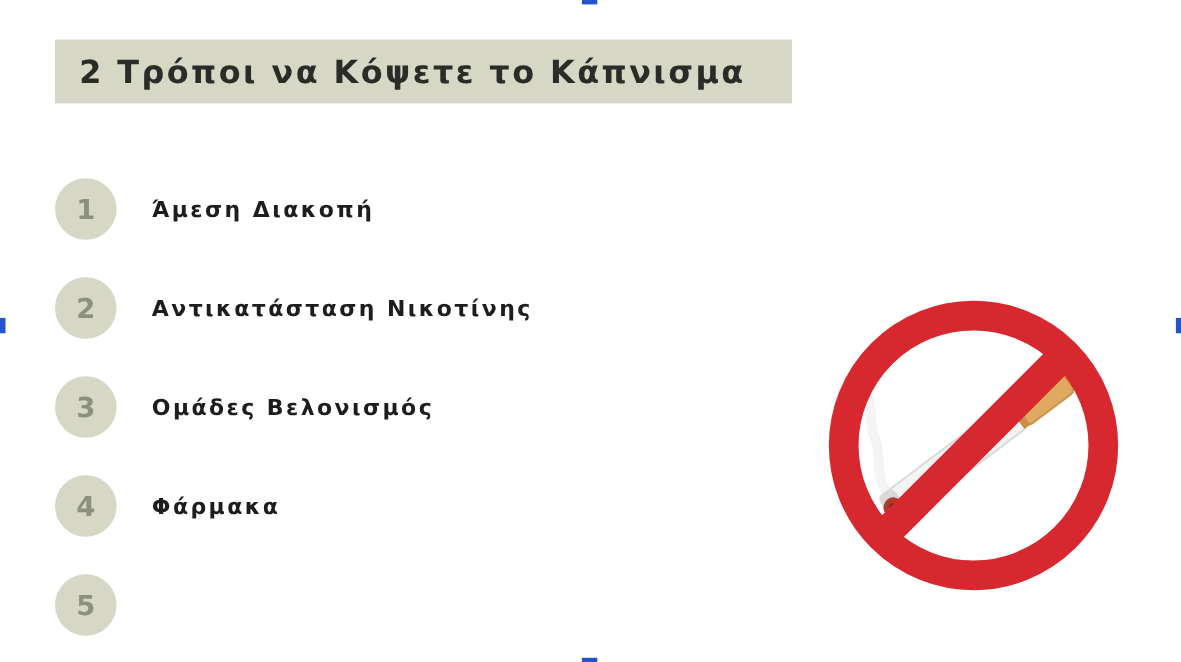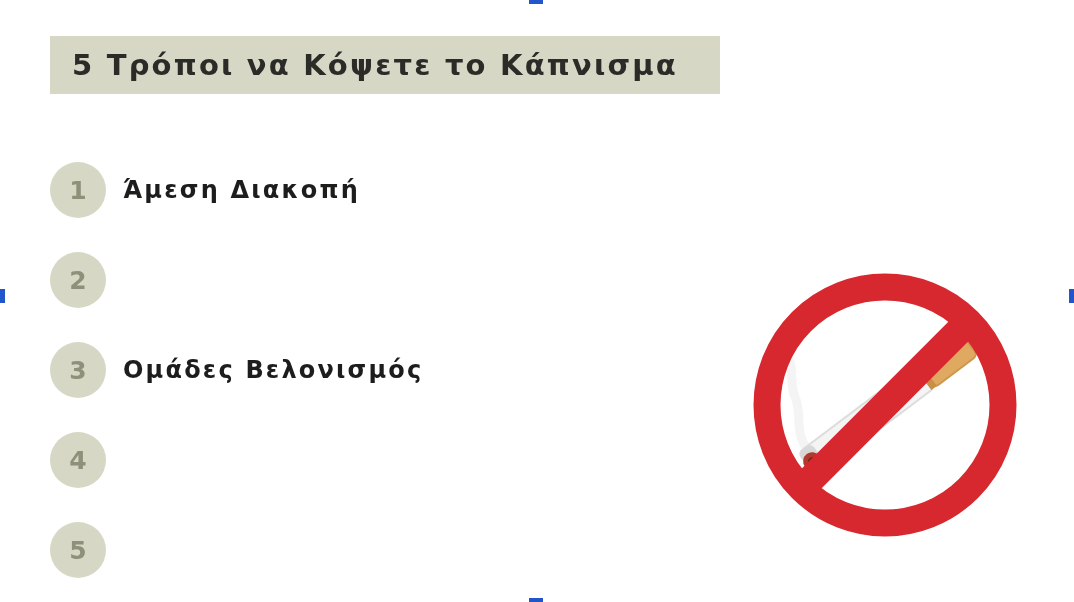--- a/index.html
+++ b/index.html
@@ -67,22 +67,22 @@
     background: #d6d8c5;
     color: #8e9179;
     font-size: 25px;
     font-weight: bold;
     display: flex;
     align-items: center;
     justify-content: center;
     flex: none;
   }
   .item-label {
-    margin-left: 17px;
-    font-size: 24px;
+    margin-left: 32px;
+    font-size: 20px;
     font-weight: bold;
     letter-spacing: 2.2px;
     color: #1d1d1b;
     white-space: nowrap;
   }
 
   .graphic {
     position: absolute;
     left: 735px;
     top: 255px;
@@ -95,41 +95,43 @@
 <body>
 
 <div class="slide">
 
   <div class="crop-mark cm-top"></div>
   <div class="crop-mark cm-bottom"></div>
   <div class="crop-mark cm-left"></div>
   <div class="crop-mark cm-right"></div>
 
   <div class="title-band">
-    <div class="title-text">5 Τρόποι να Κόψετε το Κάπνισμα</div>
+    <div class="title-text">2 Τρόποι να Κόψετε το Κάπνισμα</div>
   </div>
 
   <div class="list">
 
     <div class="list-item">
       <div class="badge">1</div>
       <div class="item-label">Άμεση Διακοπή</div>
     </div>
 
     <div class="list-item">
       <div class="badge">2</div>
+      <div class="item-label">Αντικατάσταση Νικοτίνης</div>
     </div>
 
     <div class="list-item">
       <div class="badge">3</div>
       <div class="item-label">Ομάδες Βελονισμός</div>
     </div>
 
     <div class="list-item">
       <div class="badge">4</div>
+      <div class="item-label">Φάρμακα</div>
     </div>
 
     <div class="list-item">
       <div class="badge">5</div>
     </div>
 
   </div>
 
   <div class="graphic">
     <svg width="300" height="300" viewBox="0 0 300 300" xmlns="http://www.w3.org/2000/svg">

